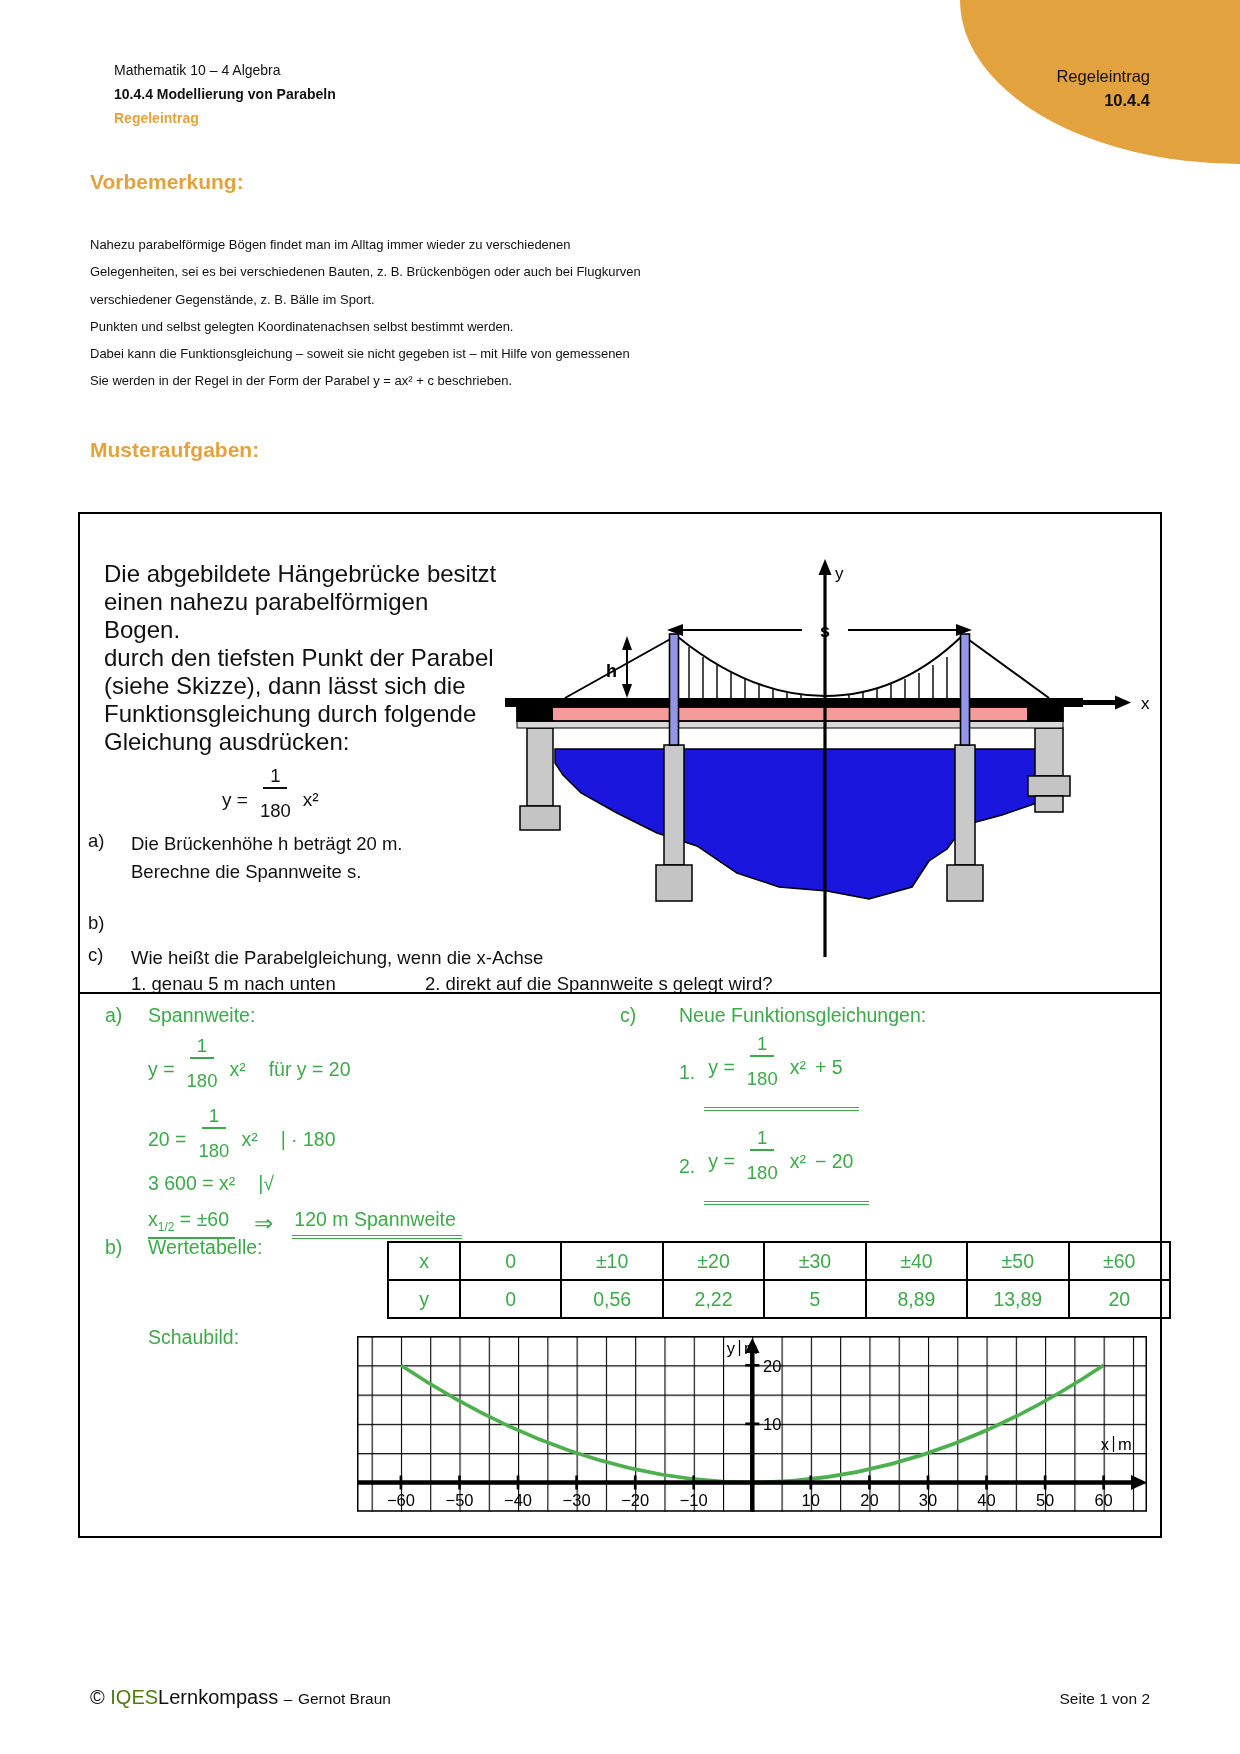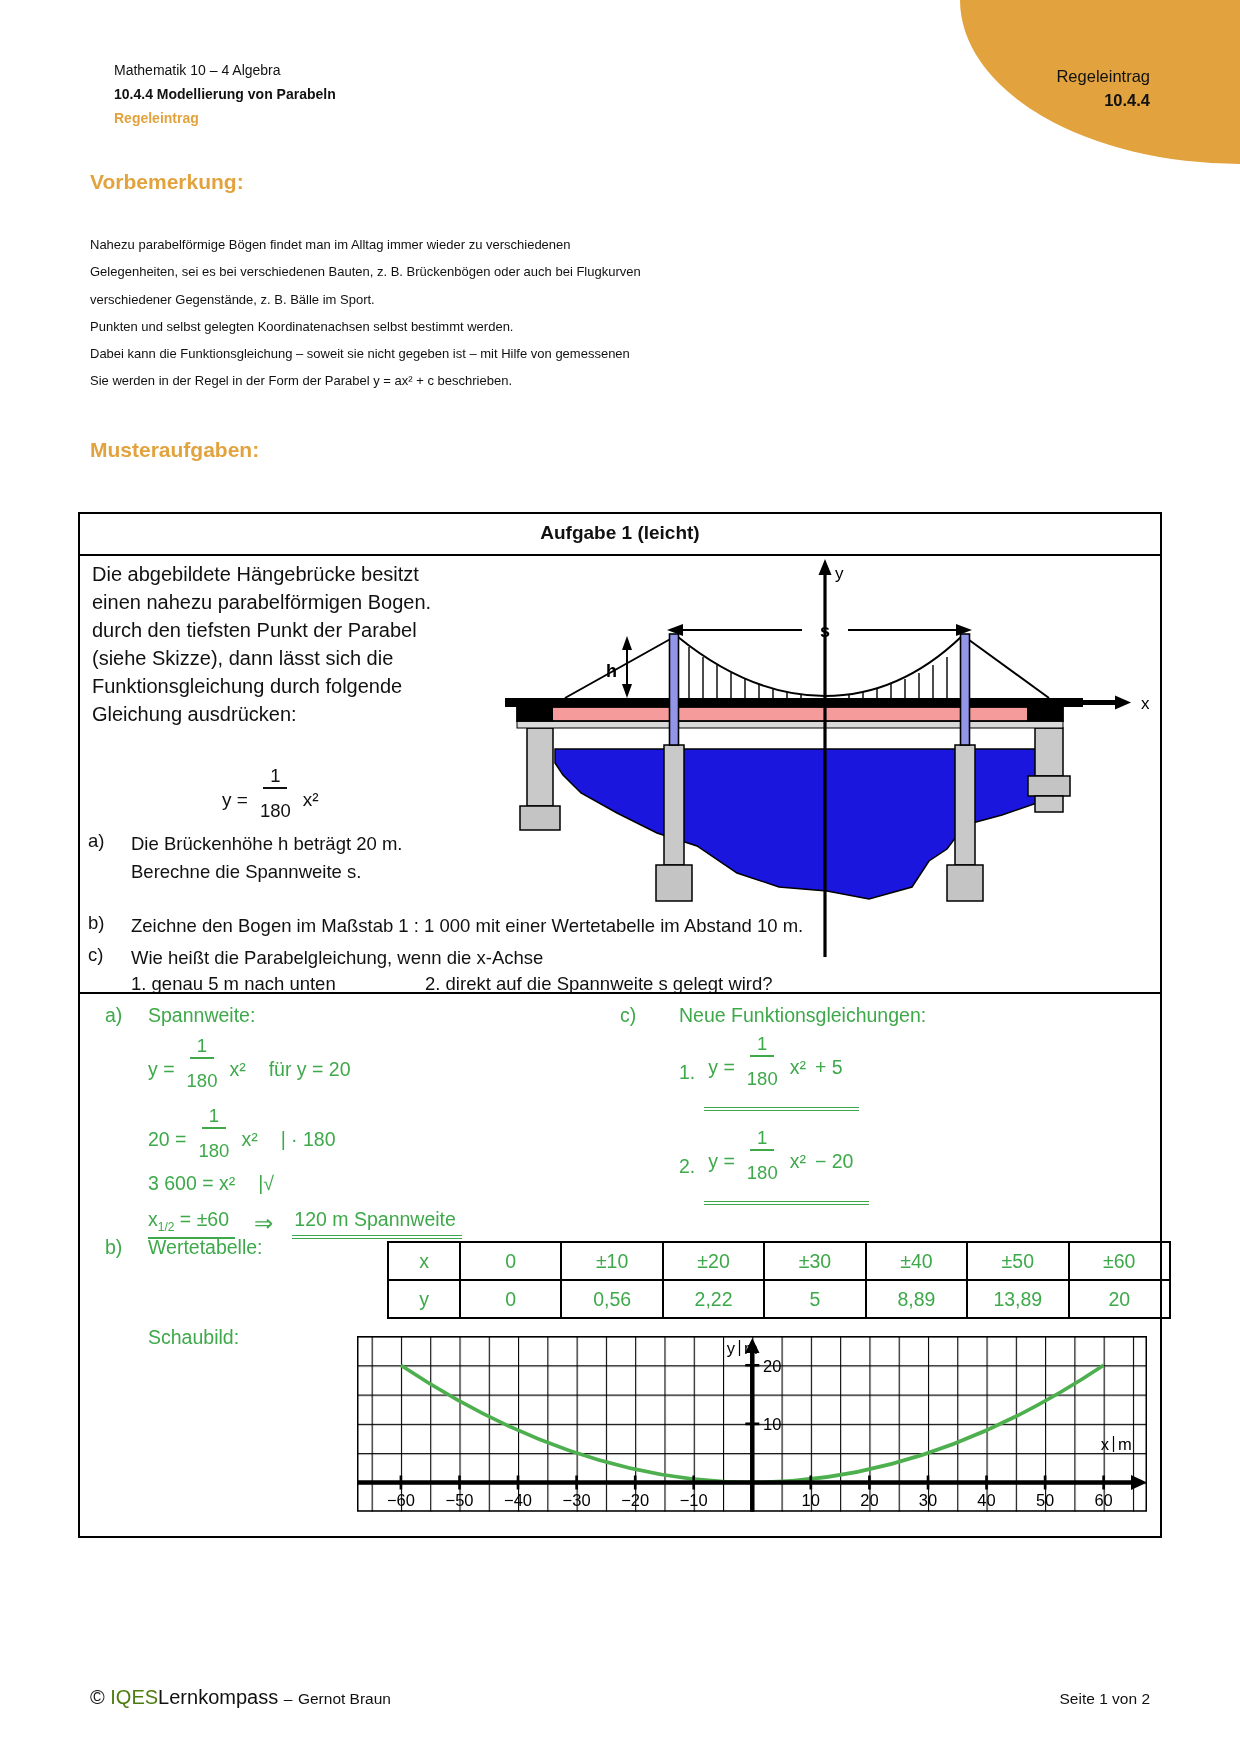--- a/index.html
+++ b/index.html
@@ -31,21 +31,21 @@
   .intro{left:90px;top:231px;font-size:13px;line-height:27.3px;width:1090px;}
   
   .taskbox{
     left:78px;top:512px;width:1084px;height:1026px;
     border:2px solid #000;box-sizing:border-box;position:absolute;
   }
   .taskhead{
     height:40px;line-height:38px;text-align:center;font-weight:bold;font-size:19px;
     border-bottom:2px solid #000;
   }
-  .desc{left:12px;top:46px;font-size:20px;line-height:28px;width:400px;position:absolute;}
+  .desc{left:24px;top:46px;font-size:24px;line-height:28px;width:400px;position:absolute;}
   .qitem-label{position:absolute;font-size:18.5px;}
   .qitem-text{position:absolute;font-size:18.5px;line-height:28px;}
   .divider{position:absolute;left:0;top:478px;width:100%;border-top:2px solid #000;}
   
   .eqrow{position:absolute;display:flex;align-items:center;gap:9px;font-size:19.5px;white-space:nowrap;}
   .eqrow.black{color:var(--ink);font-size:19px;}
   .eqrow.green{color:var(--green);}
   .frac{display:inline-flex;flex-direction:column;align-items:center;line-height:1.12;font-size:18.5px;}
   .frac .num{padding:0 7px;border-bottom:2px solid currentColor;}
   .frac .den{padding:12px 3px;}
@@ -94,21 +94,20 @@
     <div>Gelegenheiten, sei es bei verschiedenen Bauten, z. B. Brückenbögen oder auch bei Flugkurven</div>
     <div>verschiedener Gegenstände, z. B. Bälle im Sport.</div>
     <div>Punkten und selbst gelegten Koordinatenachsen selbst bestimmt werden.</div>
     <div>Dabei kann die Funktionsgleichung – soweit sie nicht gegeben ist – mit Hilfe von gemessenen</div>
     <div>Sie werden in der Regel in der Form der Parabel y = ax² + c beschrieben.</div>
   </div>
 
   <div class="abs sec-title" style="left:90px;top:438px">Musteraufgaben:</div>
 
   <div class="taskbox">
-    <div class="taskhead">Aufgabe 1 (leicht)</div>
 
     <div class="desc">
       <div>Die abgebildete Hängebrücke besitzt</div>
       <div>einen nahezu parabelförmigen Bogen.</div>
       <div>durch den tiefsten Punkt der Parabel</div>
       <div>(siehe Skizze), dann lässt sich die</div>
       <div>Funktionsgleichung durch folgende</div>
       <div>Gleichung ausdrücken:</div>
     </div>
 
@@ -189,21 +188,20 @@
       </g>
     </svg>
 
     <div class="qitem-label" style="left:8px;top:316px">a)</div>
     <div class="qitem-text" style="left:51px;top:316px">
       <div>Die Brückenhöhe h beträgt 20 m.</div>
       <div>Berechne die Spannweite s.</div>
     </div>
 
     <div class="qitem-label" style="left:8px;top:398px">b)</div>
-    <div class="qitem-text" style="left:51px;top:398px">Zeichne den Bogen im Maßstab 1 : 1 000 mit einer Wertetabelle im Abstand 10 m.</div>
 
     <div class="qitem-label" style="left:8px;top:430px">c)</div>
     <div class="qitem-text" style="left:51px;top:430px">Wie heißt die Parabelgleichung, wenn die x-Achse</div>
     <div class="qitem-text" style="left:51px;top:456px">1. genau 5 m nach unten</div>
     <div class="qitem-text" style="left:345px;top:456px">2. direkt auf die Spannweite s gelegt wird?</div>
 
     <div class="divider"></div>
 
     <div class="sol-label" style="left:25px;top:490px">a)</div>
     <div class="sol-label" style="left:68px;top:490px">Spannweite:</div>

